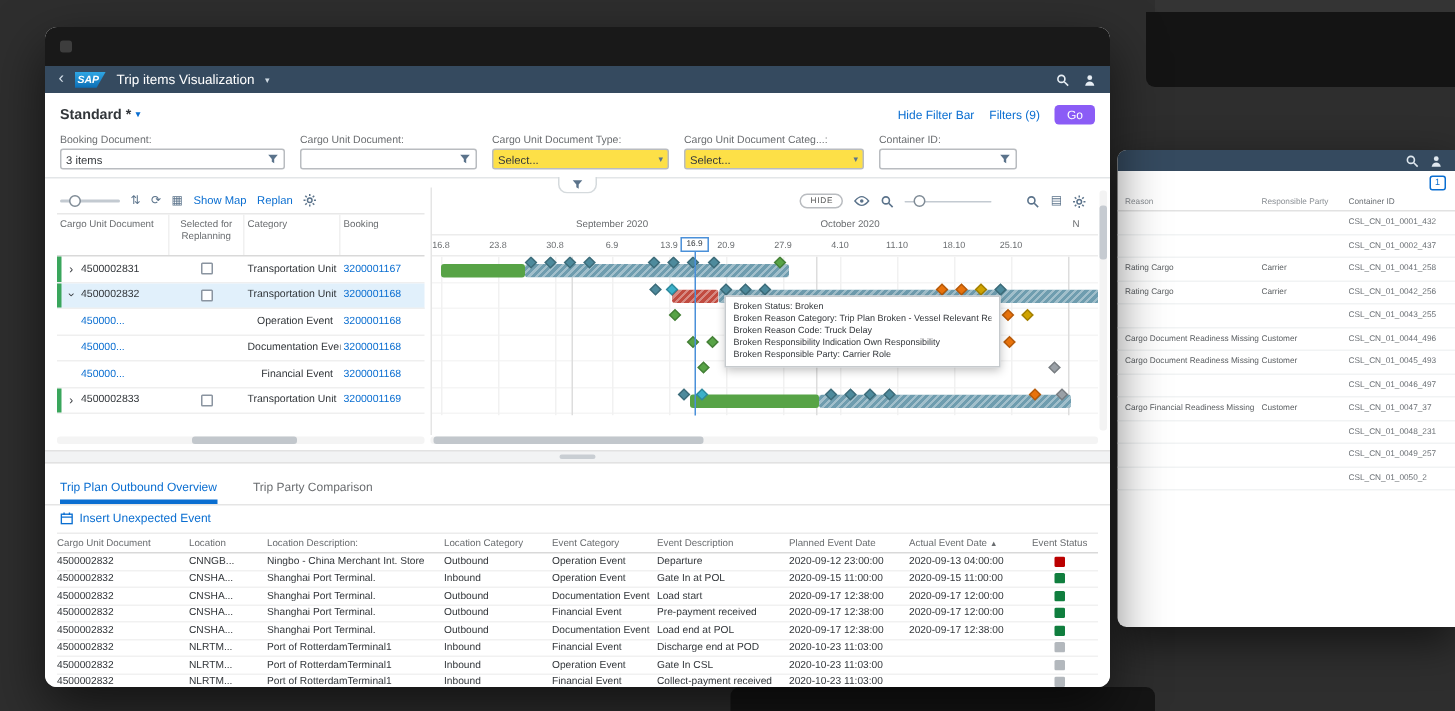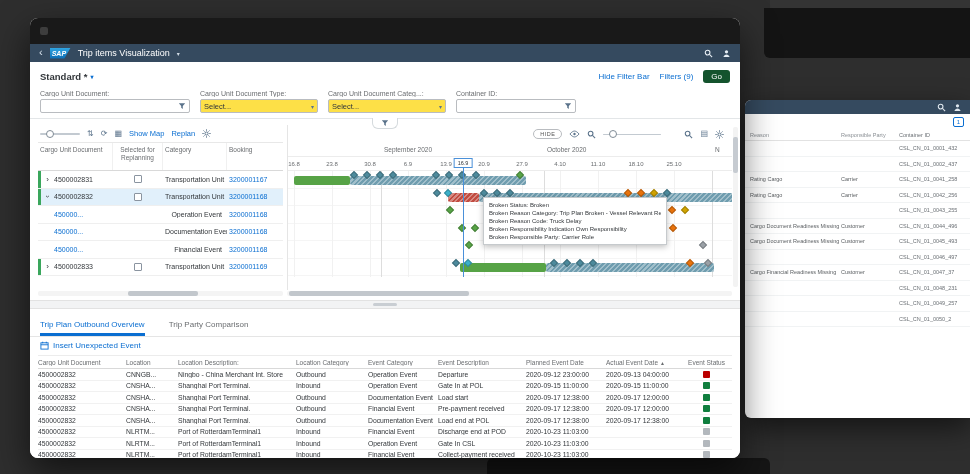--- a/index.html
+++ b/index.html
@@ -38,21 +38,21 @@
   .shell-title { color:#fff; font-size:9px; }
   .shell-caret { color:#cfdae4; font-size:6px; }
   .shell-right { margin-left:auto; display:flex; gap:9px; align-items:center; }
 
   .fbar { background:#fff; }
   .variant-row { display:flex; align-items:center; height:28px; padding:0 10px; }
   .variant { display:flex; align-items:center; gap:3px; font-size:9.5px; color:#32363a; font-weight:bold; }
   .gly-blue { color:#0a6ed1; font-size:6px; }
   .fbar-right { margin-left:auto; display:flex; align-items:center; gap:10px; }
   .flink { color:#0a6ed1; font-size:8px; }
-  .gobtn { background:#14532d; color:#fff; border:none; border-radius:3px; font-size:8px; padding:2px 8px;
+  .gobtn { background:#8b5cf6; color:#fff; border:none; border-radius:3px; font-size:8px; padding:2px 8px;
     font-family:inherit; }
 
   .fields-row { display:flex; gap:10px; padding:0 10px 8px; }
   .flabel { font-size:7px; color:#6a6d70; margin-bottom:2px; white-space:nowrap; overflow:hidden; }
   .fcontrol { height:14px; border:1px solid #b9bcc0; border-radius:2px; background:#fff; display:flex;
     align-items:center; justify-content:space-between; padding:0 3px; font-size:7.5px; color:#32363a; }
   .ffield:nth-child(1) .fcontrol { width:150px; } .ffield:nth-child(1) .flabel{width:150px;}
   .ffield:nth-child(2) .fcontrol { width:118px; } .ffield:nth-child(2) .flabel{width:118px;}
   .ffield:nth-child(3) .fcontrol { width:118px; } .ffield:nth-child(3) .flabel{width:118px;}
   .ffield:nth-child(4) .fcontrol { width:120px; } .ffield:nth-child(4) .flabel{width:120px;}
@@ -274,20 +274,31 @@
         <span>Standard *</span>
         <span class="gly-blue">▾</span>
       </span>
       <span class="fbar-right">
         <span class="flink">Hide Filter Bar</span>
         <span class="flink">Filters (9)</span>
         <button class="gobtn">Go</button>
       </span>
     </div>
     <div class="fields-row" id="filter-fields">
+        <div class="ffield">
+          <div class="flabel">Booking Document:</div>
+          <div class="fcontrol">
+            <span class="fvalue">3 items</span>
+            <span class="ficon">
+              <svg width="8" height="8" viewBox="0 0 10 10">
+                <path d="M1 1.5h8L6 5v3.6L4 7.2V5z" fill="#5b738b"></path>
+              </svg>
+            </span>
+          </div>
+        </div>
         <div class="ffield">
           <div class="flabel">Cargo Unit Document:</div>
           <div class="fcontrol">
             <span class="fvalue"></span>
             <span class="ficon">
               <svg width="8" height="8" viewBox="0 0 10 10">
                 <path d="M1 1.5h8L6 5v3.6L4 7.2V5z" fill="#5b738b"></path>
               </svg>
             </span>
           </div>

